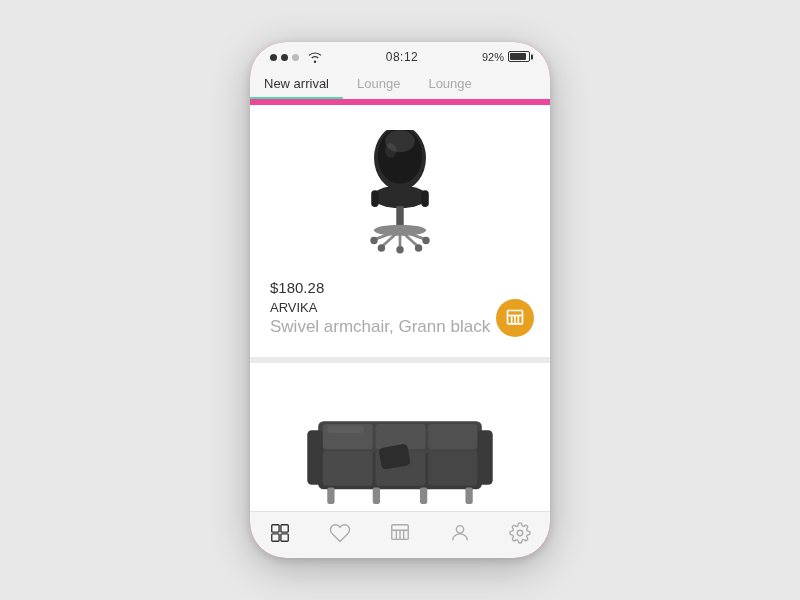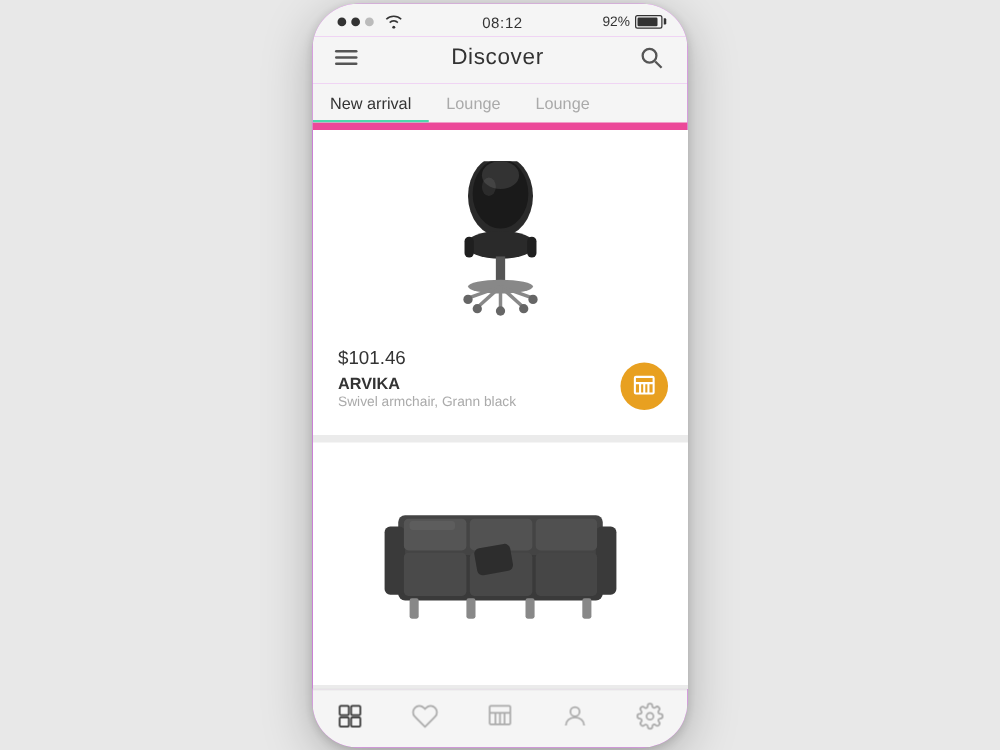--- a/index.html
+++ b/index.html
@@ -9,22 +9,22 @@
       display: flex;
       justify-content: center;
       align-items: center;
       width: 800px;
       height: 600px;
       font-family: -apple-system, 'Helvetica Neue', Arial, sans-serif;
     }
 
     .phone-wrapper {
       width: 300px;
-      height: 595px;
-      background: #d946ef;
+      height: 516px;
+      background: #ec4899;
       border-radius: 36px;
       box-shadow: 0 10px 40px rgba(0,0,0,0.25), 0 2px 8px rgba(0,0,0,0.15);
       overflow: hidden;
       position: relative;
       display: flex;
       flex-direction: column;
     }
 
     
     .status-bar {
@@ -209,27 +209,27 @@
 
     .product-price {
       font-size: 15px;
       font-weight: 500;
       color: #333;
       margin-bottom: 4px;
     }
 
     .product-name {
       font-size: 13px;
-      font-weight: 700;
+      font-weight: 400;
       color: #333;
       margin-bottom: 2px;
     }
 
     .product-desc {
-      font-size: 11px;
+      font-size: 17px;
       color: #aaa;
     }
 
     .add-to-cart-btn {
       position: absolute;
       right: 16px;
       bottom: 20px;
       width: 38px;
       height: 38px;
       background: #e8a020;
@@ -288,32 +288,20 @@
     </div>
     <span class="status-time">08:12</span>
     <div class="status-right">
       <span>92%</span>
       <div class="battery-icon">
         <div class="battery-fill"></div>
       </div>
     </div>
   </div>
 
-  <div class="header">
-    <div class="header-menu">
-      <div class="menu-line"></div>
-      <div class="menu-line"></div>
-      <div class="menu-line"></div>
-    </div>
-    <span class="header-title">Discover</span>
-    <svg class="header-search" viewBox="0 0 24 24" fill="none" stroke="#555" stroke-width="2">
-      <circle cx="10.5" cy="10.5" r="6"></circle>
-      <line x1="15.5" y1="15.5" x2="21" y2="21"></line>
-    </svg>
-  </div>
 
   <div class="tabs-container">
     <div class="tab-item active">
       <span>New arrival</span>
     </div>
     <div class="tab-item">
       <span>Lounge</span>
     </div>
     <div class="tab-item">
       <span>Lounge</span>
@@ -349,21 +337,21 @@
 
           <circle cx="27" cy="119" r="4" fill="#666"></circle>
           <circle cx="83" cy="119" r="4" fill="#666"></circle>
           <circle cx="35" cy="127" r="4" fill="#666"></circle>
           <circle cx="75" cy="127" r="4" fill="#666"></circle>
           <circle cx="55" cy="129" r="4" fill="#666"></circle>
 
           <ellipse cx="45" cy="22" rx="6" ry="8" fill="rgba(255,255,255,0.08)"></ellipse>
         </svg>
       </div>
-      <div class="product-price">$101.46</div>
+      <div class="product-price">$180.28</div>
       <div class="product-name">ARVIKA</div>
       <div class="product-desc">Swivel armchair, Grann black</div>
       <div class="add-to-cart-btn">
         <svg width="20" height="20" viewBox="0 0 24 24" fill="none" stroke="#fff" stroke-width="2">
           <rect x="3" y="3" width="18" height="16" rx="1" ry="1"></rect>
           <line x1="3" y1="9" x2="21" y2="9"></line>
           <line x1="8" y1="9" x2="8" y2="19"></line>
           <line x1="12" y1="9" x2="12" y2="19"></line>
           <line x1="16" y1="9" x2="16" y2="19"></line>
         </svg>

